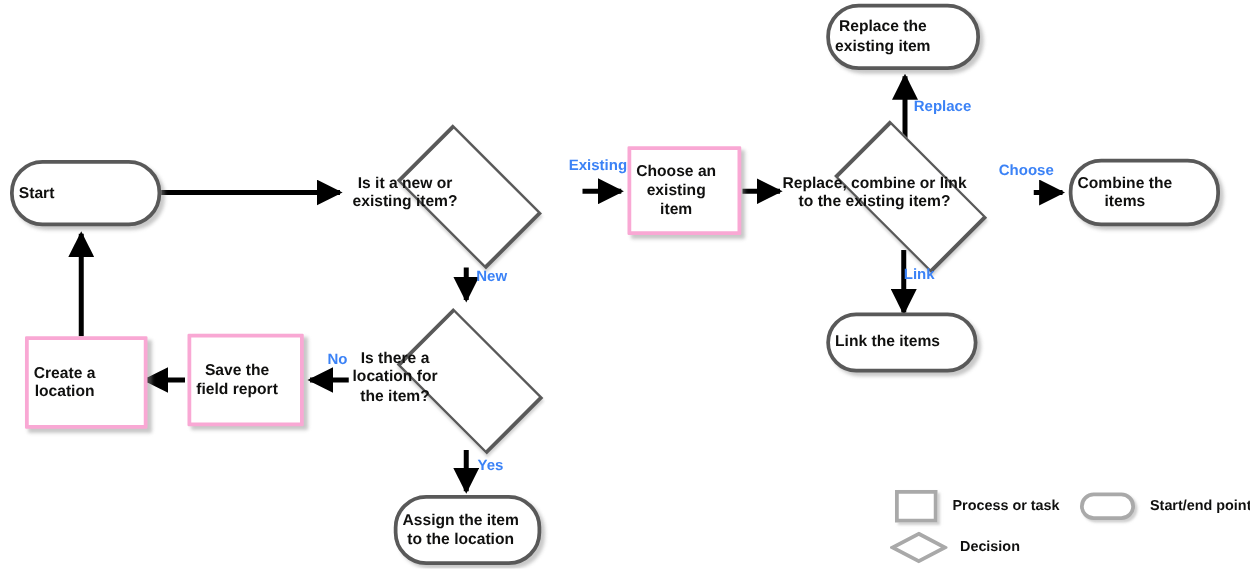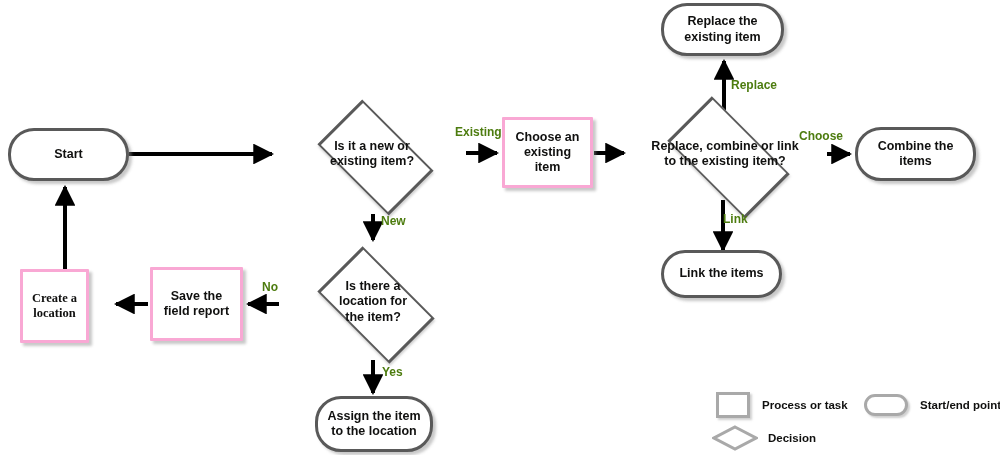--- a/index.html
+++ b/index.html
@@ -27,21 +27,21 @@
     height: 455px;
     pointer-events: none;
   }
 
   
   .node {
     position: absolute;
     box-sizing: border-box;
     display: flex;
     align-items: center;
-    justify-content: center;
+    justify-content: flex-start;
     text-align: center;
     color: #10100f;
     font-weight: bold;
     font-size: 12.5px;
     line-height: 1.22;
     background: #ffffff;
     z-index: 3;
   }
   .node .node-label {
     display: block;
@@ -77,21 +77,21 @@
     z-index: -1;
   }
   .shape-decision .node-label {
     position: relative;
     z-index: 2;
   }
 
   
   .edge-label {
     position: absolute;
-    color: #4d7c0f;
+    color: #3b82f6;
     font-weight: bold;
     font-size: 12px;
     line-height: 1;
     white-space: nowrap;
     z-index: 4;
   }
 
   
   #legend {
     position: absolute;
@@ -225,21 +225,21 @@
     <span class="node-label">Is there a
 location for
 the item?</span>
   </div>
 
   <div class="node shape-process" style="left:150px; top:267px; width:93px; height:74px;">
     <span class="node-label">Save the
 field report</span>
   </div>
 
-  <div class="node shape-process" style="left:20px; top:269px; width:69px; height:74px;font-family:Liberation Serif, serif;">
+  <div class="node shape-process" style="left:20px; top:269px; width:98px; height:74px;">
     <span class="node-label">Create a
 location</span>
   </div>
 
   <div class="node shape-terminator" style="left:315px; top:396px; width:118px; height:56px;">
     <span class="node-label">Assign the item
 to the location</span>
   </div>
 
   <span class="edge-label" style="left:455px; top:126px;">Existing</span>

